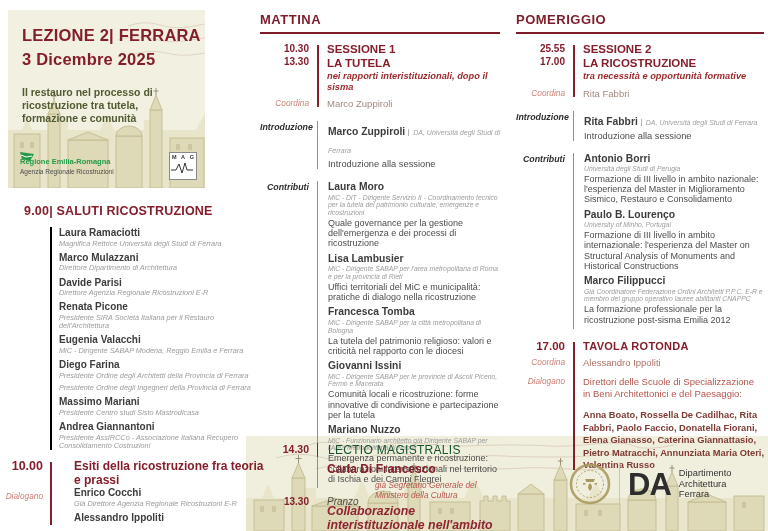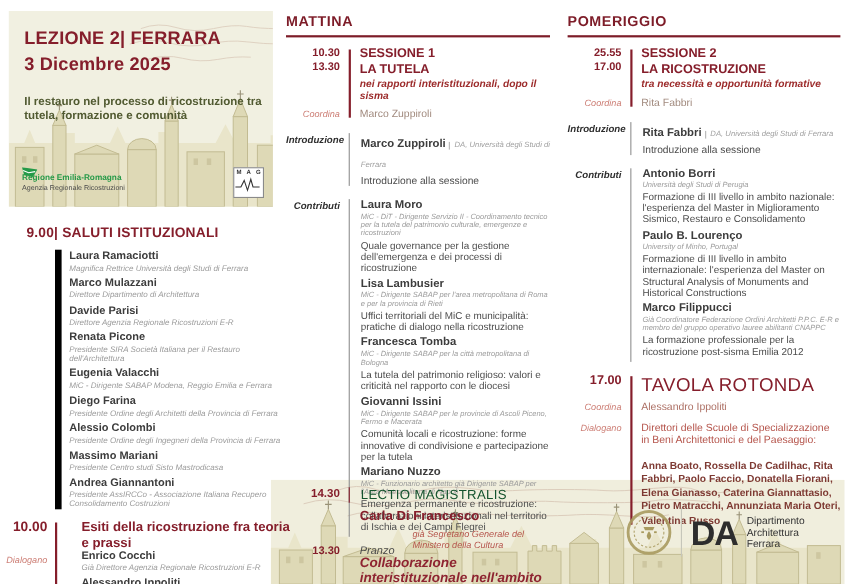--- a/index.html
+++ b/index.html
@@ -6,38 +6,38 @@
   body{
     width:768px;height:531px;position:relative;overflow:hidden;
     background:#ffffff;
     font-family:"Liberation Sans", sans-serif;
     -webkit-font-smoothing:antialiased;
   }
   .abs{position:absolute;}
 
   
   .band{left:246px;top:436px;width:522px;height:95px;z-index:0;overflow:hidden;}
-  .hero{left:8px;top:10px;width:240px;height:178px;background:#f1f0e1;overflow:hidden;z-index:1;}
+  .hero{left:8px;top:10px;width:197px;height:178px;background:#f1f0e1;overflow:hidden;z-index:1;}
   .hero svg{position:absolute;left:0;top:0;}
 
   
   .hero-title{position:absolute;left:14px;font-weight:bold;font-size:16.5px;color:#851e2b;letter-spacing:.2px;z-index:2;}
   .hero-sub{position:absolute;left:14px;right:8px;top:76px;font-weight:bold;font-size:10.5px;line-height:13px;color:#515a31;z-index:2;}
   .hero-logos{position:absolute;left:12px;right:8px;bottom:8px;display:flex;justify-content:space-between;align-items:center;z-index:2;}
   .regione{display:flex;flex-direction:column;}
   .regione-top{display:flex;align-items:center;gap:3px;}
   .regione-name{font-size:7.5px;font-weight:bold;color:#259a48;}
   .regione-sub{font-size:6.5px;color:#4a4a4a;margin-top:2px;}
   .mag-box{width:26px;height:26px;background:#fff;border:1px solid #8a8a8a;position:relative;}
   .mag-box span{position:absolute;font-size:5.5px;font-weight:bold;color:#333;}
 
   
   .left-col{left:0;top:188px;width:256px;z-index:2;}
   .saluti-h{margin:16px 0 0 24px;font-weight:bold;font-size:12.5px;color:#851e2b;letter-spacing:.2px;}
-  .saluti-list{margin:9px 0 0 50px;border-left:6px solid #000000;padding-left:7px;width:195px;}
+  .saluti-list{margin:9px 0 0 50px;border-left:2px solid #000000;padding-left:7px;width:195px;}
   .sp{margin-bottom:4px;}
   .sp-n{font-weight:bold;font-size:10px;line-height:11.5px;color:#3c3c3c;}
   .sp-r{font-style:italic;font-size:7.3px;line-height:8.3px;color:#9b9b9b;margin-top:1px;}
   .esiti{margin:9px 0 0 0;position:relative;width:250px;}
   .esiti::before{content:'';position:absolute;left:50px;top:3px;bottom:3px;width:2px;background:#851e2b;}
   .esiti-row{display:grid;grid-template-columns:50px 1fr;}
   .esiti-row .lbl{text-align:right;padding-right:7px;}
   .esiti-row .cnt{padding-left:24px;}
   .esiti-time{font-weight:bold;font-size:12.5px;color:#851e2b;}
   .esiti-title{font-weight:bold;font-size:12px;line-height:14px;color:#851e2b;width:190px;}
@@ -76,21 +76,21 @@
   .lectio-h .cnt{border-left:1.5px solid #851e2b;}
   .lectio-title{font-weight:normal;font-size:12px;color:#14532d;letter-spacing:.3px;}
   .lectio-ind{margin-left:67px;}
   .lectio-speaker{font-weight:bold;font-size:12px;color:#851e2b;margin-top:5px;}
   .lectio-role{font-style:italic;font-size:8.3px;color:#b5544b;margin-top:4px;margin-left:48px;}
   .lectio-talk{font-weight:bold;font-style:italic;font-size:12.3px;line-height:14px;color:#8e2431;margin-top:4px;}
 
   
   .tavola{margin-top:11px;position:relative;}
   .tavola::before{content:'';position:absolute;left:57px;top:2px;bottom:2px;width:2px;background:#851e2b;}
-  .tavola-title{font-weight:normal;font-size:17px;color:#851e2b;letter-spacing:.3px;}
+  .tavola-title{font-weight:bold;font-size:11px;color:#851e2b;letter-spacing:.3px;}
   .tav-coord{margin-top:5px;}
   .tav-cname{font-size:9.5px;color:#ad7065;}
   .tav-dlg{margin-top:8px;}
   .tav-intro{font-size:9.5px;line-height:11.5px;color:#b5544b;}
   .tav-people{font-weight:bold;font-size:9.3px;line-height:12.5px;color:#7e3a33;margin-top:10px;}
 
   
   .da-block{left:569px;top:462px;display:flex;align-items:center;gap:8px;z-index:2;}
   .da-sep{width:1px;height:44px;background:#c6c6ba;}
   .da-abbrev{font-weight:bold;font-size:31px;color:#2d2d2d;letter-spacing:-1px;line-height:31px;}
@@ -208,21 +208,21 @@
       <svg width="24" height="14" viewBox="0 0 24 14" style="position:absolute;left:0;top:8px">
         <polyline points="1,9 6,9 9,3 12,12 15,2 17,9 23,9" stroke="#333" stroke-width="1" fill="none"></polyline>
       </svg>
     </div>
   </div>
 </div>
 
 <div class="abs left-col">
   <div class="saluti-h">
     <span>9.00|</span>
-    <span>SALUTI ISTITUZIONALI</span>
+    <span>SALUTI RICOSTRUZIONE</span>
   </div>
   <div class="saluti-list">
     <div class="sp">
         <div class="sp-n">Laura Ramaciotti</div>
         <div class="sp-r">Magnifica Rettrice Università degli Studi di Ferrara</div>
       </div>
     <div class="sp">
         <div class="sp-n">Marco Mulazzani</div>
         <div class="sp-r">Direttore Dipartimento di Architettura</div>
       </div>
@@ -236,21 +236,20 @@
       </div>
     <div class="sp">
         <div class="sp-n">Eugenia Valacchi</div>
         <div class="sp-r">MiC - Dirigente SABAP Modena, Reggio Emilia e Ferrara</div>
       </div>
     <div class="sp">
         <div class="sp-n">Diego Farina</div>
         <div class="sp-r">Presidente Ordine degli Architetti della Provincia di Ferrara</div>
       </div>
     <div class="sp">
-        <div class="sp-n">Alessio Colombi</div>
         <div class="sp-r">Presidente Ordine degli Ingegneri della Provincia di Ferrara</div>
       </div>
     <div class="sp">
         <div class="sp-n">Massimo Mariani</div>
         <div class="sp-r">Presidente Centro studi Sisto Mastrodicasa</div>
       </div>
     <div class="sp">
         <div class="sp-n">Andrea Giannantoni</div>
         <div class="sp-r">Presidente AssIRCCo - Associazione Italiana Recupero Consolidamento Costruzioni</div>
       </div>

